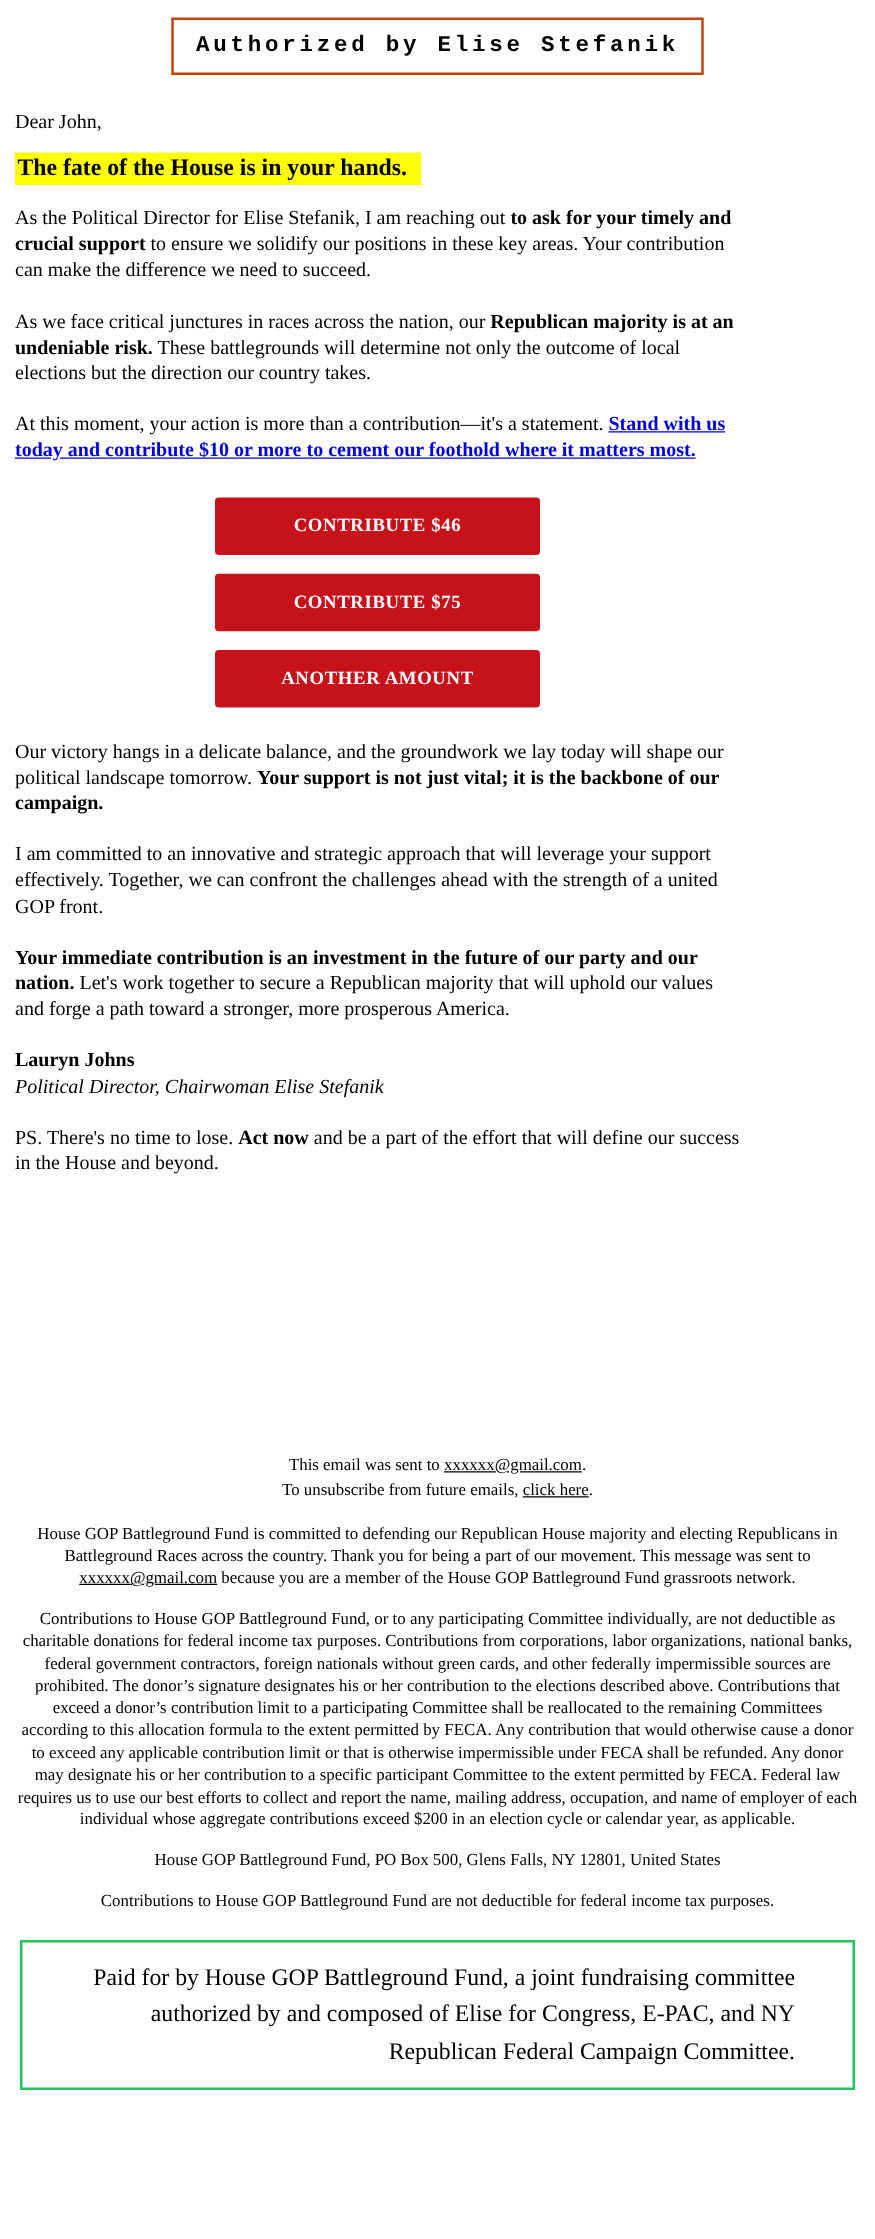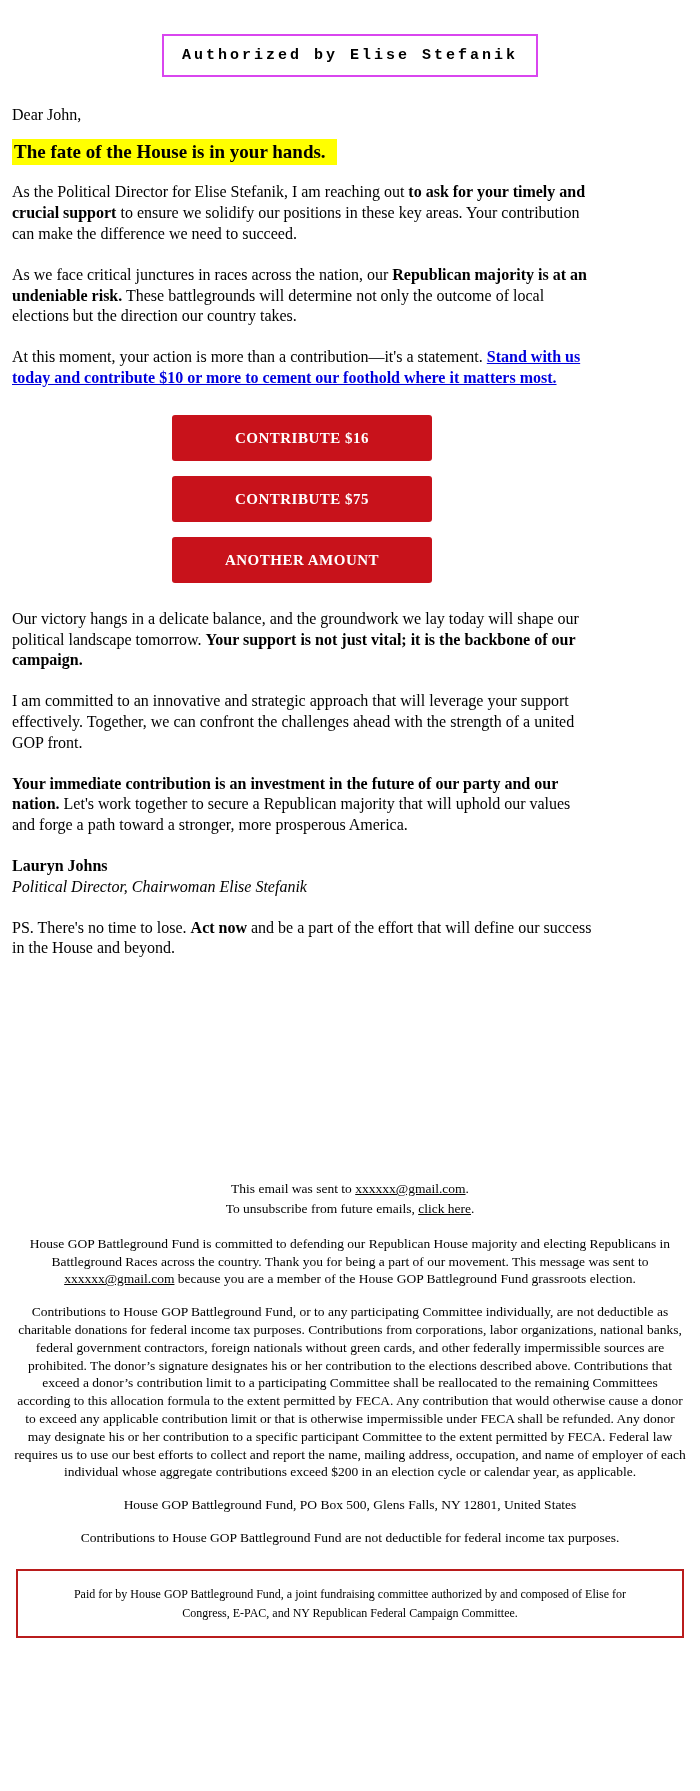--- a/index.html
+++ b/index.html
@@ -14,28 +14,27 @@
     color:#000000;
     font-family:"Liberation Serif","DejaVu Serif",serif;
     font-size:16px;
   }
   .email{width:700px;}
 
   
   .auth-wrap{text-align:center;margin:14px 0 0 0;}
   .auth-box{
     display:inline-block;
-    border:2px solid #d946ef;
+    border:2px solid #c2410c;
     padding:11px 18px;
     font-family:"Liberation Mono","DejaVu Sans Mono",monospace;
     font-weight:bold;
-    font-size:15px;
+    font-size:18px;
     letter-spacing:3px;
     white-space:nowrap;
-    margin-top:20px;
   }
 
   
   .content{
     margin:28px 12px 0 12px;
     width:580px;
     line-height:1.3;
   }
   .content p{margin:0 0 20px 0;}
   .greeting{margin-bottom:14px !important;}
@@ -80,26 +79,26 @@
   .footer{
     text-align:center;
     font-size:13.5px;
     line-height:1.32;
     padding:0 14px;
   }
   .footer p{margin:0 0 15px 0;}
   .f-links{margin-bottom:15px !important;line-height:1.5;}
   .f-link{color:#000;text-decoration:underline;}
   .paidfor-box{
-    border:2px solid #b91c1c;
+    border:2px solid #22c55e;
     margin:22px 2px 26px 2px;
     padding:14px 46px;
-    font-size:12px;
+    font-size:19px;
     line-height:1.55;
-    text-align:center;
+    text-align:right;
   }
 </style>
 </head>
 <body>
 
 <div class="email">
 
   <div class="auth-wrap">
     <div class="auth-box">Authorized by Elise Stefanik</div>
   </div>
@@ -110,21 +109,21 @@
 
     <p class="headline"><span class="hl">The fate of the House is in your hands.</span></p>
 
     <p><span>As the Political Director for Elise Stefanik, I am reaching out </span><b>to ask for your timely and crucial support</b><span> to ensure we solidify our positions in these key areas. Your contribution can make the difference we need to succeed.</span></p>
 
     <p><span>As we face critical junctures in races across the nation, our </span><b>Republican majority is at an undeniable risk.</b><span> These battlegrounds will determine not only the outcome of local elections but the direction our country takes.</span></p>
 
     <p><span>At this moment, your action is more than a contribution—it's a statement. </span><a href="#" class="cta-link">Stand with us today and contribute $10 or more to cement our foothold where it matters most.</a></p>
 
     <div class="buttons">
-      <a href="#" class="btn">CONTRIBUTE $16</a>
+      <a href="#" class="btn">CONTRIBUTE $46</a>
       <a href="#" class="btn">CONTRIBUTE $75</a>
       <a href="#" class="btn">ANOTHER AMOUNT</a>
     </div>
 
     <p><span>Our victory hangs in a delicate balance, and the groundwork we lay today will shape our political landscape tomorrow. </span><b>Your support is not just vital; it is the backbone of our campaign.</b></p>
 
     <p>I am committed to an innovative and strategic approach that will leverage your support effectively. Together, we can confront the challenges ahead with the strength of a united GOP front.</p>
 
     <p><b>Your immediate contribution is an investment in the future of our party and our nation.</b><span> Let's work together to secure a Republican majority that will uphold our values and forge a path toward a stronger, more prosperous America.</span></p>
 
@@ -135,21 +134,21 @@
     <p><span>PS. There's no time to lose. </span><b>Act now</b><span> and be a part of the effort that will define our success in the House and beyond.</span></p>
 
   </div>
 
   <div class="spacer"></div>
 
   <div class="footer">
 
     <p class="f-links"><span>This email was sent to </span><a href="#" class="f-link">xxxxxx@gmail.com</a><span>.</span><br><span>To unsubscribe from future emails, </span><a href="#" class="f-link">click here</a><span>.</span></p>
 
-    <p><span>House GOP Battleground Fund is committed to defending our Republican House majority and electing Republicans in Battleground Races across the country. Thank you for being a part of our movement. This message was sent to </span><a href="#" class="f-link">xxxxxx@gmail.com</a><span> because you are a member of the House GOP Battleground Fund grassroots election.</span></p>
+    <p><span>House GOP Battleground Fund is committed to defending our Republican House majority and electing Republicans in Battleground Races across the country. Thank you for being a part of our movement. This message was sent to </span><a href="#" class="f-link">xxxxxx@gmail.com</a><span> because you are a member of the House GOP Battleground Fund grassroots network.</span></p>
 
     <p>Contributions to House GOP Battleground Fund, or to any participating Committee individually, are not deductible as charitable donations for federal income tax purposes. Contributions from corporations, labor organizations, national banks, federal government contractors, foreign nationals without green cards, and other federally impermissible sources are prohibited. The donor’s signature designates his or her contribution to the elections described above. Contributions that exceed a donor’s contribution limit to a participating Committee shall be reallocated to the remaining Committees according to this allocation formula to the extent permitted by FECA. Any contribution that would otherwise cause a donor to exceed any applicable contribution limit or that is otherwise impermissible under FECA shall be refunded. Any donor may designate his or her contribution to a specific participant Committee to the extent permitted by FECA. Federal law requires us to use our best efforts to collect and report the name, mailing address, occupation, and name of employer of each individual whose aggregate contributions exceed $200 in an election cycle or calendar year, as applicable.</p>
 
     <p>House GOP Battleground Fund, PO Box 500, Glens Falls, NY 12801, United States</p>
 
     <p>Contributions to House GOP Battleground Fund are not deductible for federal income tax purposes.</p>
 
     <div class="paidfor-box"><span>Paid for by House GOP Battleground Fund, a joint fundraising committee authorized by and composed of Elise for Congress, E-PAC, and NY Republican Federal Campaign Committee.</span></div>
 
   </div>

